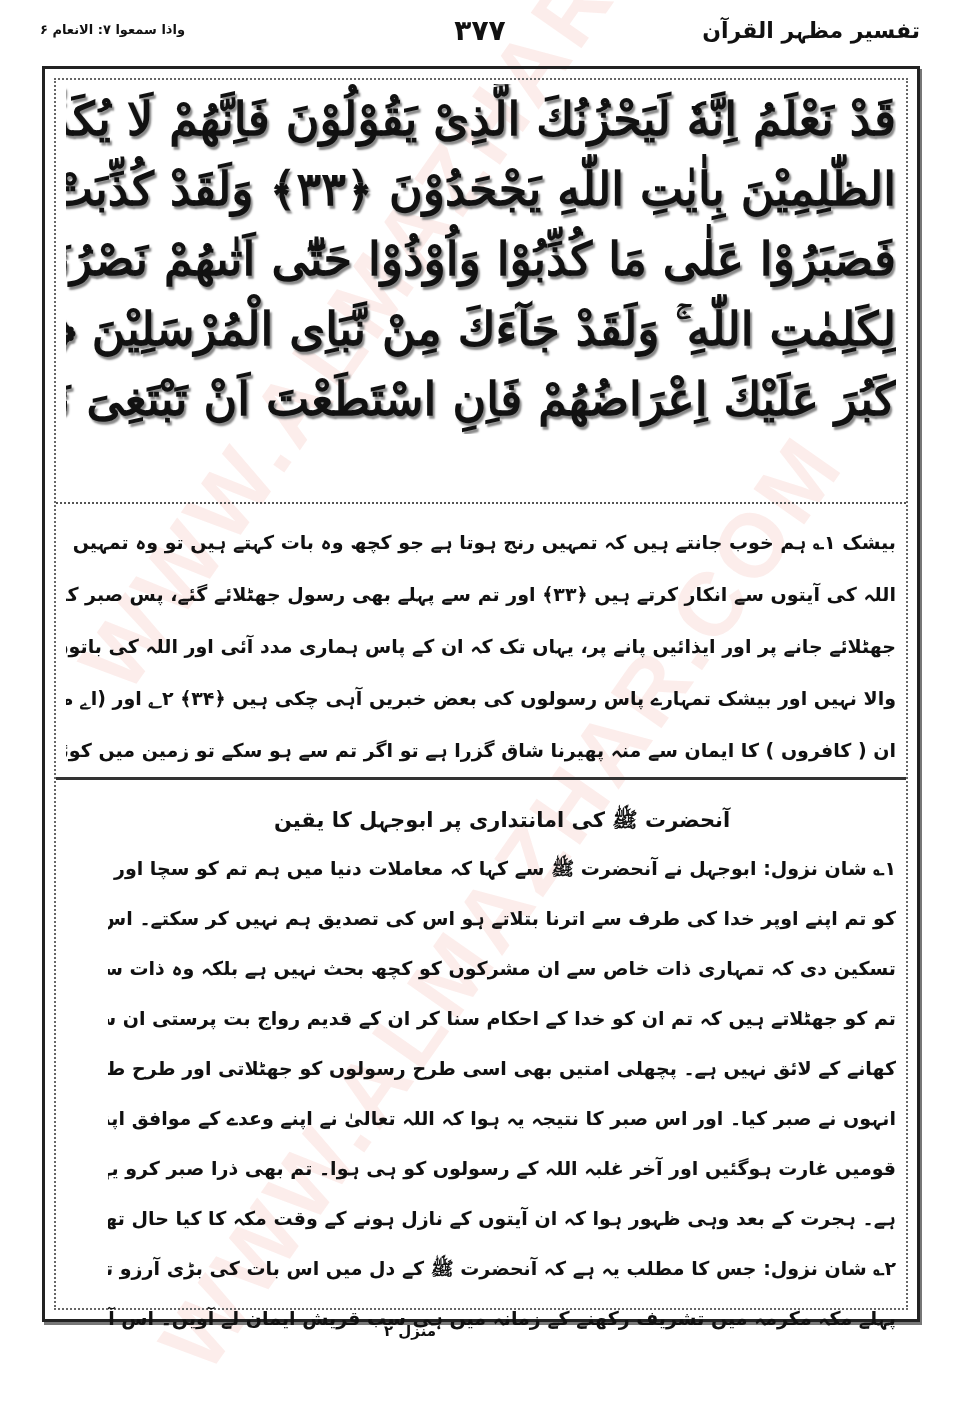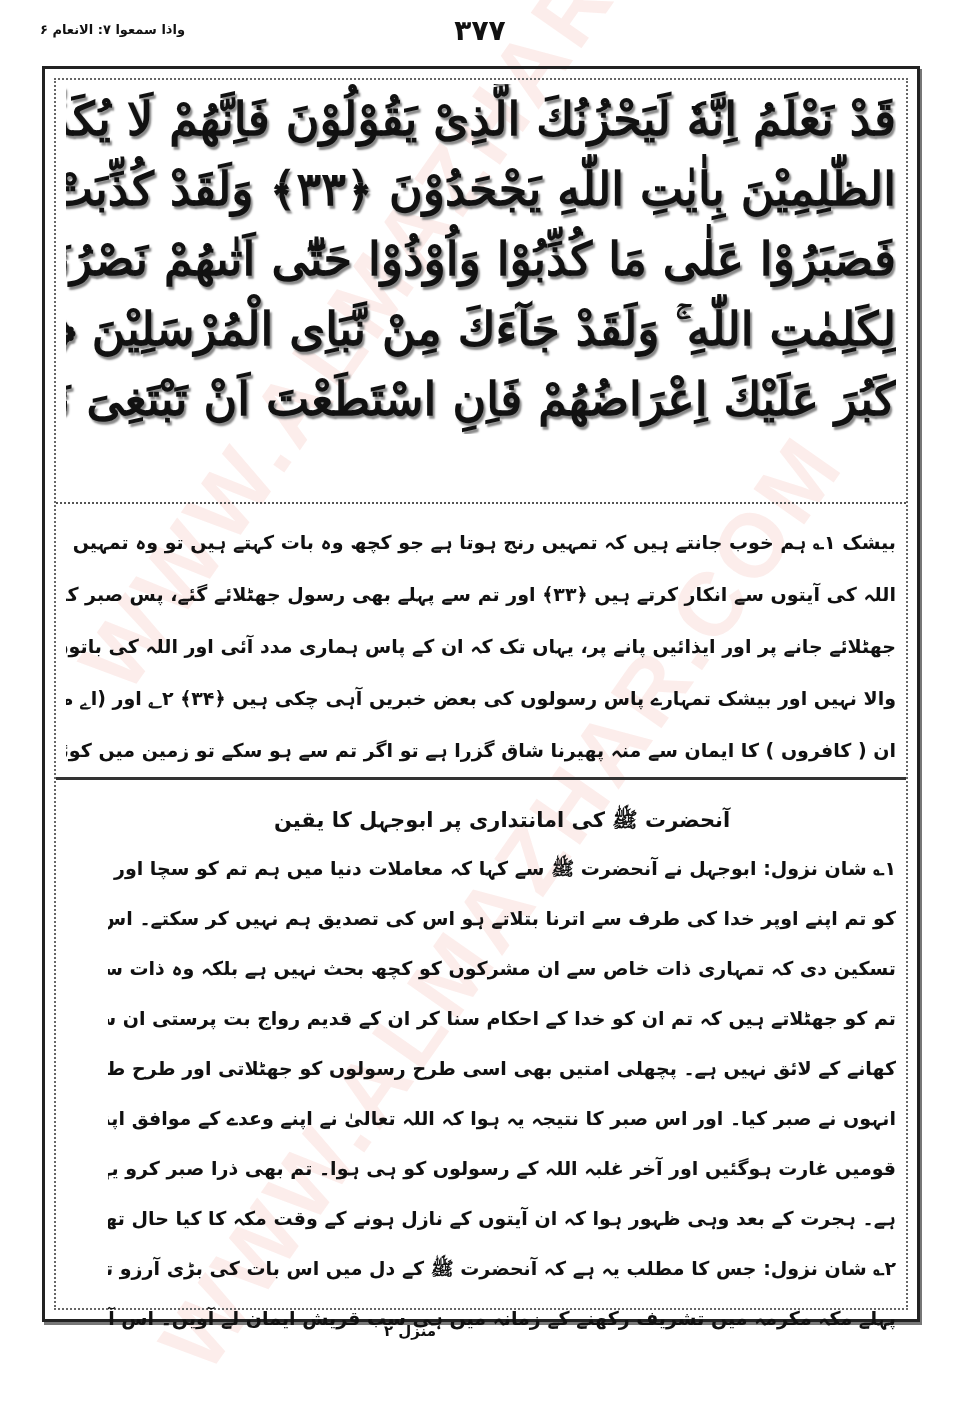--- a/index.html
+++ b/index.html
@@ -69,20 +69,21 @@
   }
   .watermark.wm2 { left: 140px; top: 1330px; }
 </style>
 </head>
 <body>
 
 <div class="watermark">WWW.ALMAZHAR.COM</div>
 <div class="watermark wm2">WWW.ALMAZHAR.COM</div>
 
 <div class="header">
+  <span class="hdr-book">تفسیر مظہر القرآن</span>
   <span class="hdr-page">۳۷۷</span>
   <span class="hdr-para">واذا سمعوا ۷: الانعام ۶</span>
 </div>
 
 <div class="frame">
   <div class="frame-inner">
 
     <div class="ayah-block">
       <div class="ayah-line">قَدْ نَعْلَمُ اِنَّهٗ لَيَحْزُنُكَ الَّذِیْ يَقُوْلُوْنَ فَاِنَّهُمْ لَا يُكَذِّبُوْنَكَ وَلٰكِنَّ</div>
       <div class="ayah-line">الظّٰلِمِيْنَ بِاٰيٰتِ اللّٰهِ يَجْحَدُوْنَ ﴿۳۳﴾ وَلَقَدْ كُذِّبَتْ رُسُلٌ مِّنْ قَبْلِكَ</div>

